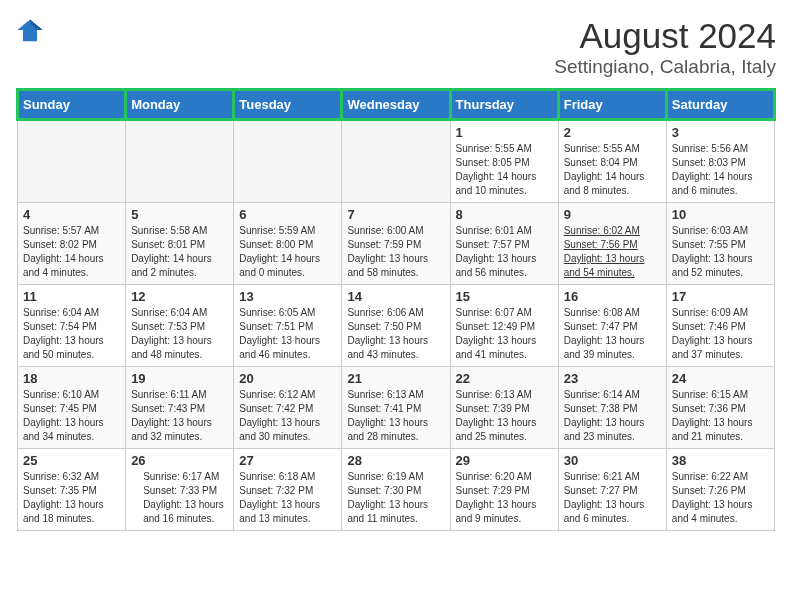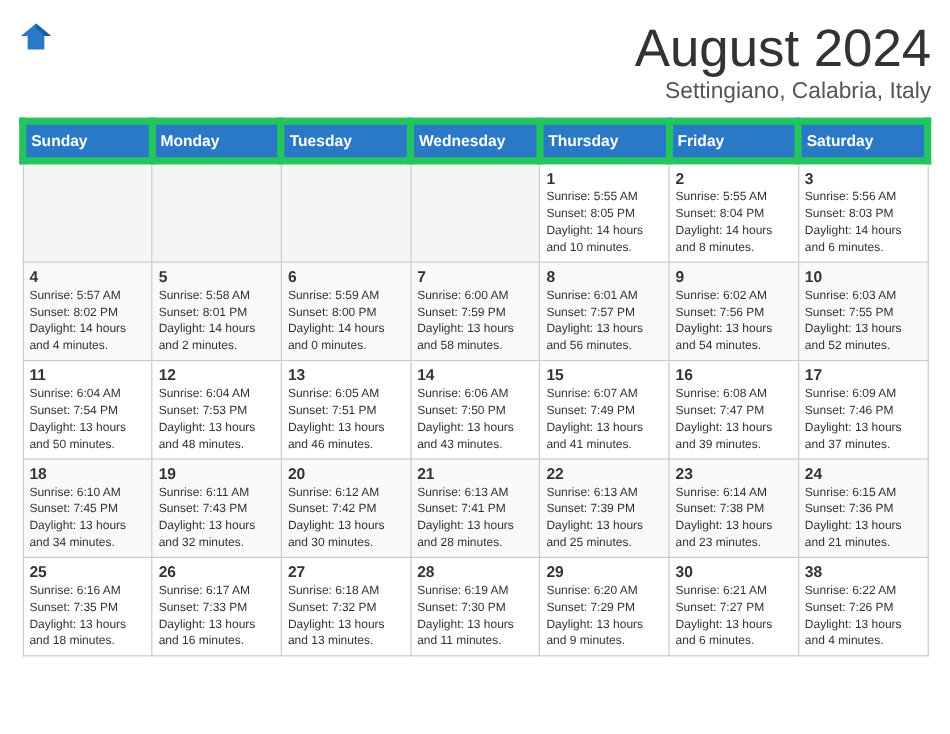--- a/index.html
+++ b/index.html
@@ -31,41 +31,41 @@
       color: #1a6bbf;
     }
     .logo-icon {
       width: 28px;
       height: 28px;
     }
     .title-block {
       text-align: right;
     }
     .month-title {
-      font-size: 44px;
+      font-size: 35px;
       font-weight: 300;
       color: #333;
     }
     .location {
       font-size: 19px;
       color: #555;
     }
     table {
       width: 100%;
       border-collapse: collapse;
       table-layout: fixed;
     }
     th {
       background-color: #2979c7;
       color: #fff;
       padding: 6px 4px;
       font-size: 13px;
       font-weight: bold;
       text-align: left;
-      border: 6px solid #22c55e;
+      border: 3px solid #22c55e;
     }
     td {
       border: 1px solid #ccc;
       vertical-align: top;
       padding: 4px 5px;
       height: 82px;
       background: #fff;
     }
     td.empty {
       background: #f5f5f5;
@@ -174,21 +174,21 @@
         </td>
         <td>
           <span class="day-num">8</span>
           <div class="day-info" style="white-space: pre-line;">Sunrise: 6:01 AM
 Sunset: 7:57 PM
 Daylight: 13 hours
 and 56 minutes.</div>
         </td>
         <td>
           <span class="day-num">9</span>
-          <div class="day-info" style="white-space: pre-line;">Sunrise: 6:02 AM
+          <div class="day-info" style="white-space: pre-line; text-decoration: underline;">Sunrise: 6:02 AM
 Sunset: 7:56 PM
 Daylight: 13 hours
 and 54 minutes.</div>
         </td>
         <td>
           <span class="day-num">10</span>
           <div class="day-info" style="white-space: pre-line;">Sunrise: 6:03 AM
 Sunset: 7:55 PM
 Daylight: 13 hours
 and 52 minutes.</div>
@@ -219,21 +219,21 @@
         <td>
           <span class="day-num">14</span>
           <div class="day-info" style="white-space: pre-line;">Sunrise: 6:06 AM
 Sunset: 7:50 PM
 Daylight: 13 hours
 and 43 minutes.</div>
         </td>
         <td>
           <span class="day-num">15</span>
           <div class="day-info" style="white-space: pre-line;">Sunrise: 6:07 AM
-Sunset: 7:49 PM
+Sunset: 12:49 PM
 Daylight: 13 hours
 and 41 minutes.</div>
         </td>
         <td>
           <span class="day-num">16</span>
           <div class="day-info" style="white-space: pre-line;">Sunrise: 6:08 AM
 Sunset: 7:47 PM
 Daylight: 13 hours
 and 39 minutes.</div>
         </td>
@@ -292,28 +292,28 @@
           <span class="day-num">24</span>
           <div class="day-info" style="white-space: pre-line;">Sunrise: 6:15 AM
 Sunset: 7:36 PM
 Daylight: 13 hours
 and 21 minutes.</div>
         </td>
       </tr>
       <tr>
         <td>
           <span class="day-num">25</span>
-          <div class="day-info" style="white-space: pre-line;">Sunrise: 6:16 AM
+          <div class="day-info" style="white-space: pre-line;">Sunrise: 6:32 AM
 Sunset: 7:35 PM
 Daylight: 13 hours
 and 18 minutes.</div>
         </td>
         <td>
           <span class="day-num">26</span>
-          <div class="day-info" style="white-space: pre-line;">Sunrise: 6:17 AM
+          <div class="day-info" style="white-space: pre-line; margin-left: 12px;">Sunrise: 6:17 AM
 Sunset: 7:33 PM
 Daylight: 13 hours
 and 16 minutes.</div>
         </td>
         <td>
           <span class="day-num">27</span>
           <div class="day-info" style="white-space: pre-line;">Sunrise: 6:18 AM
 Sunset: 7:32 PM
 Daylight: 13 hours
 and 13 minutes.</div>

